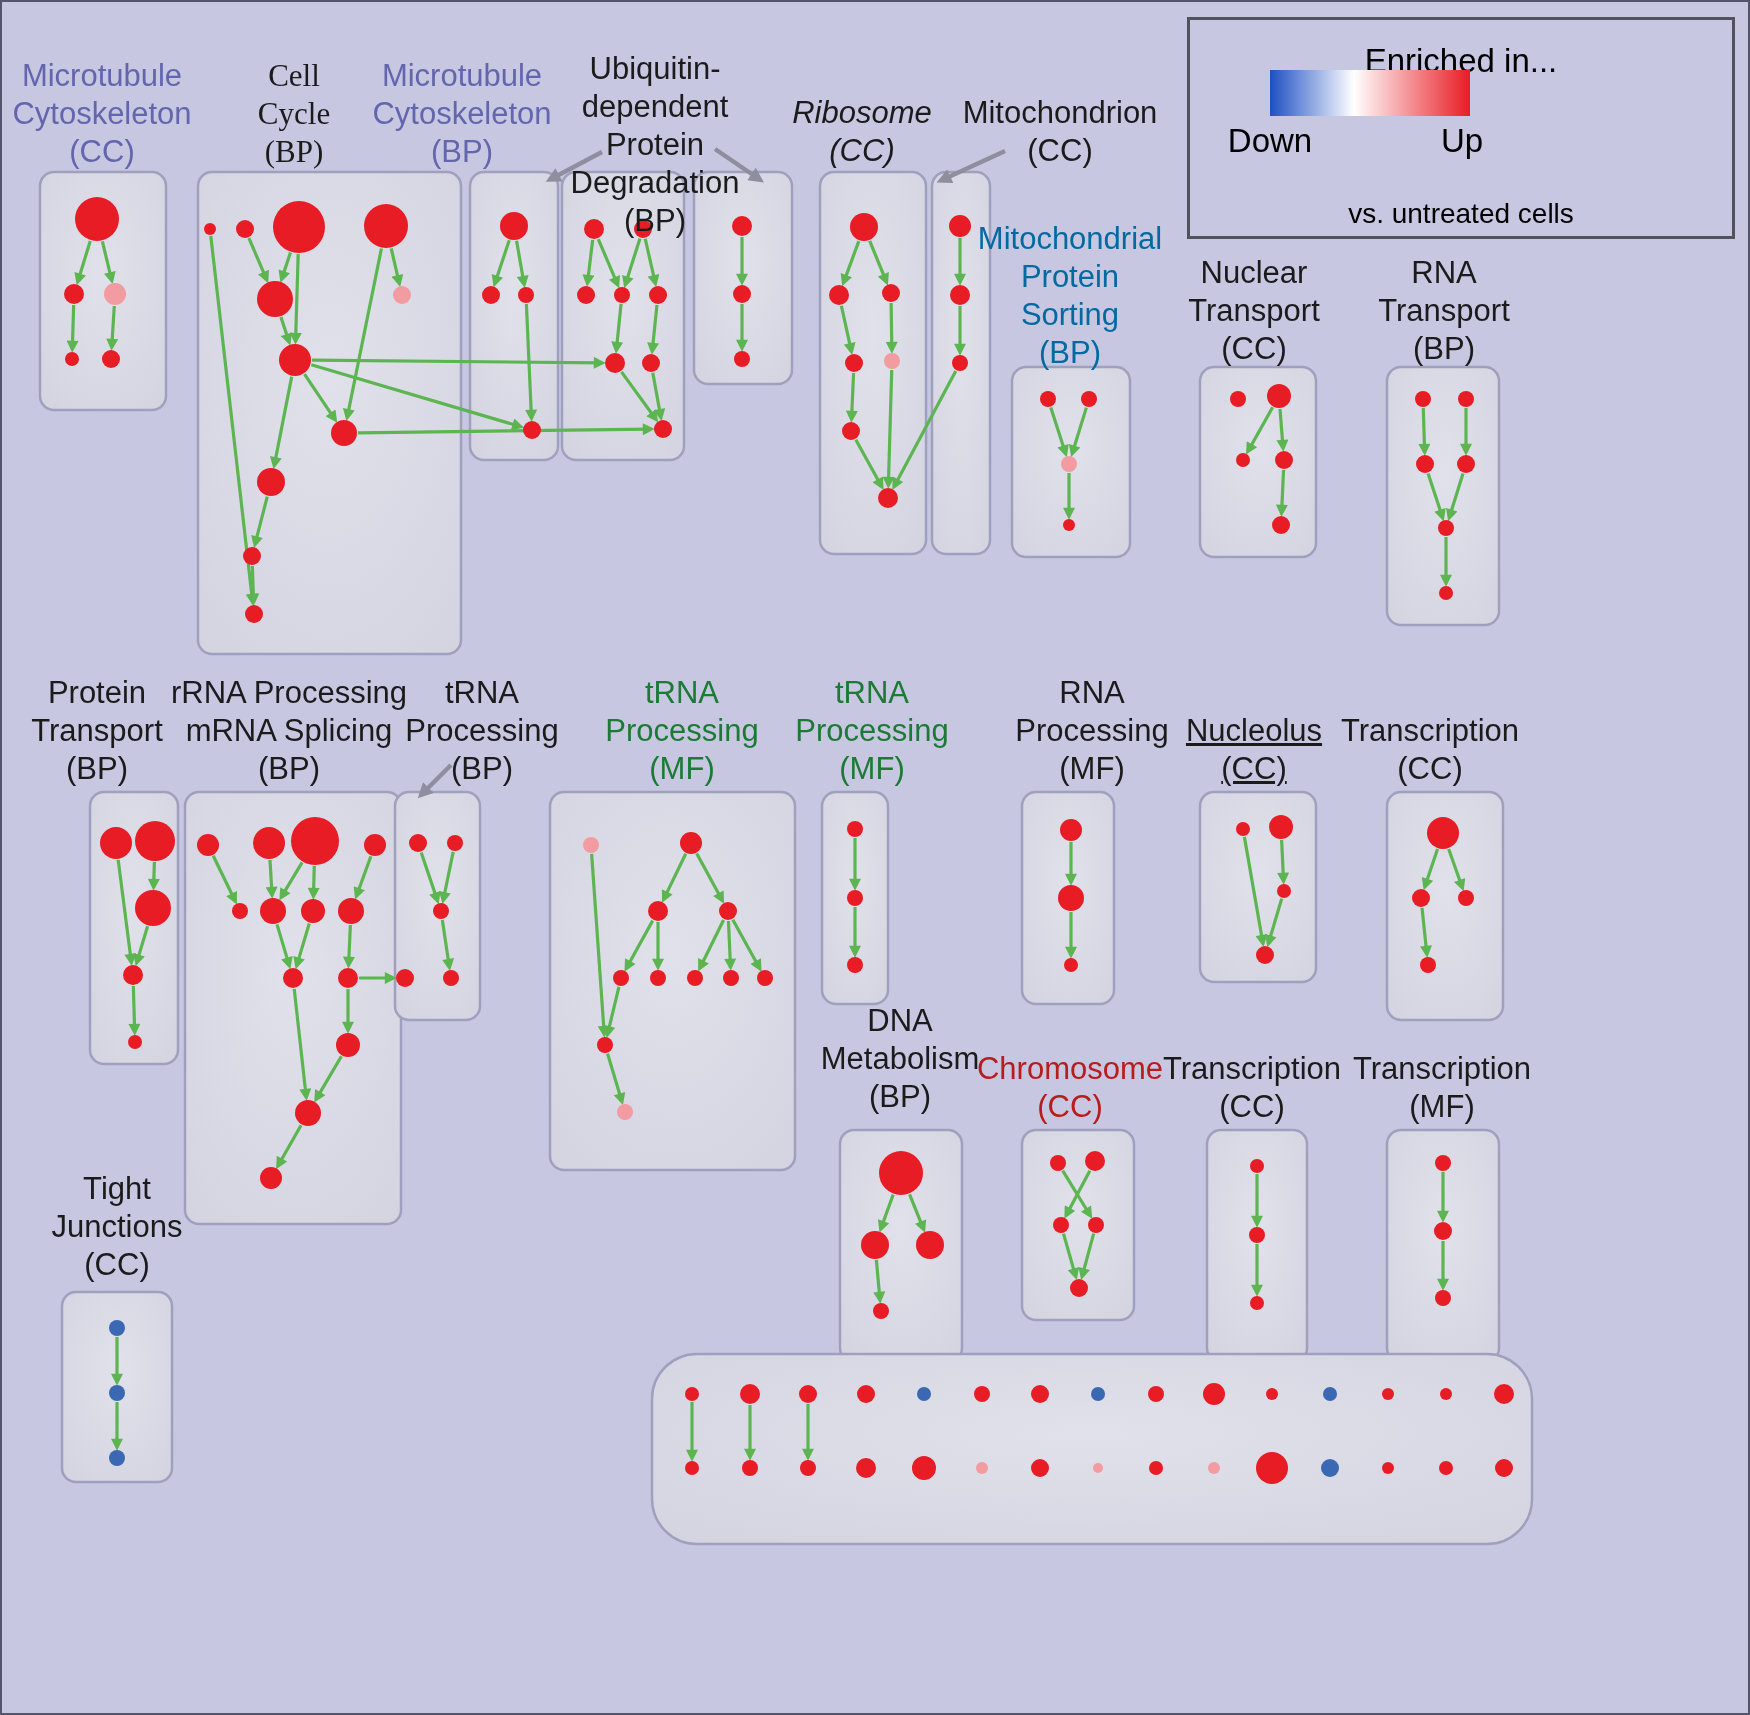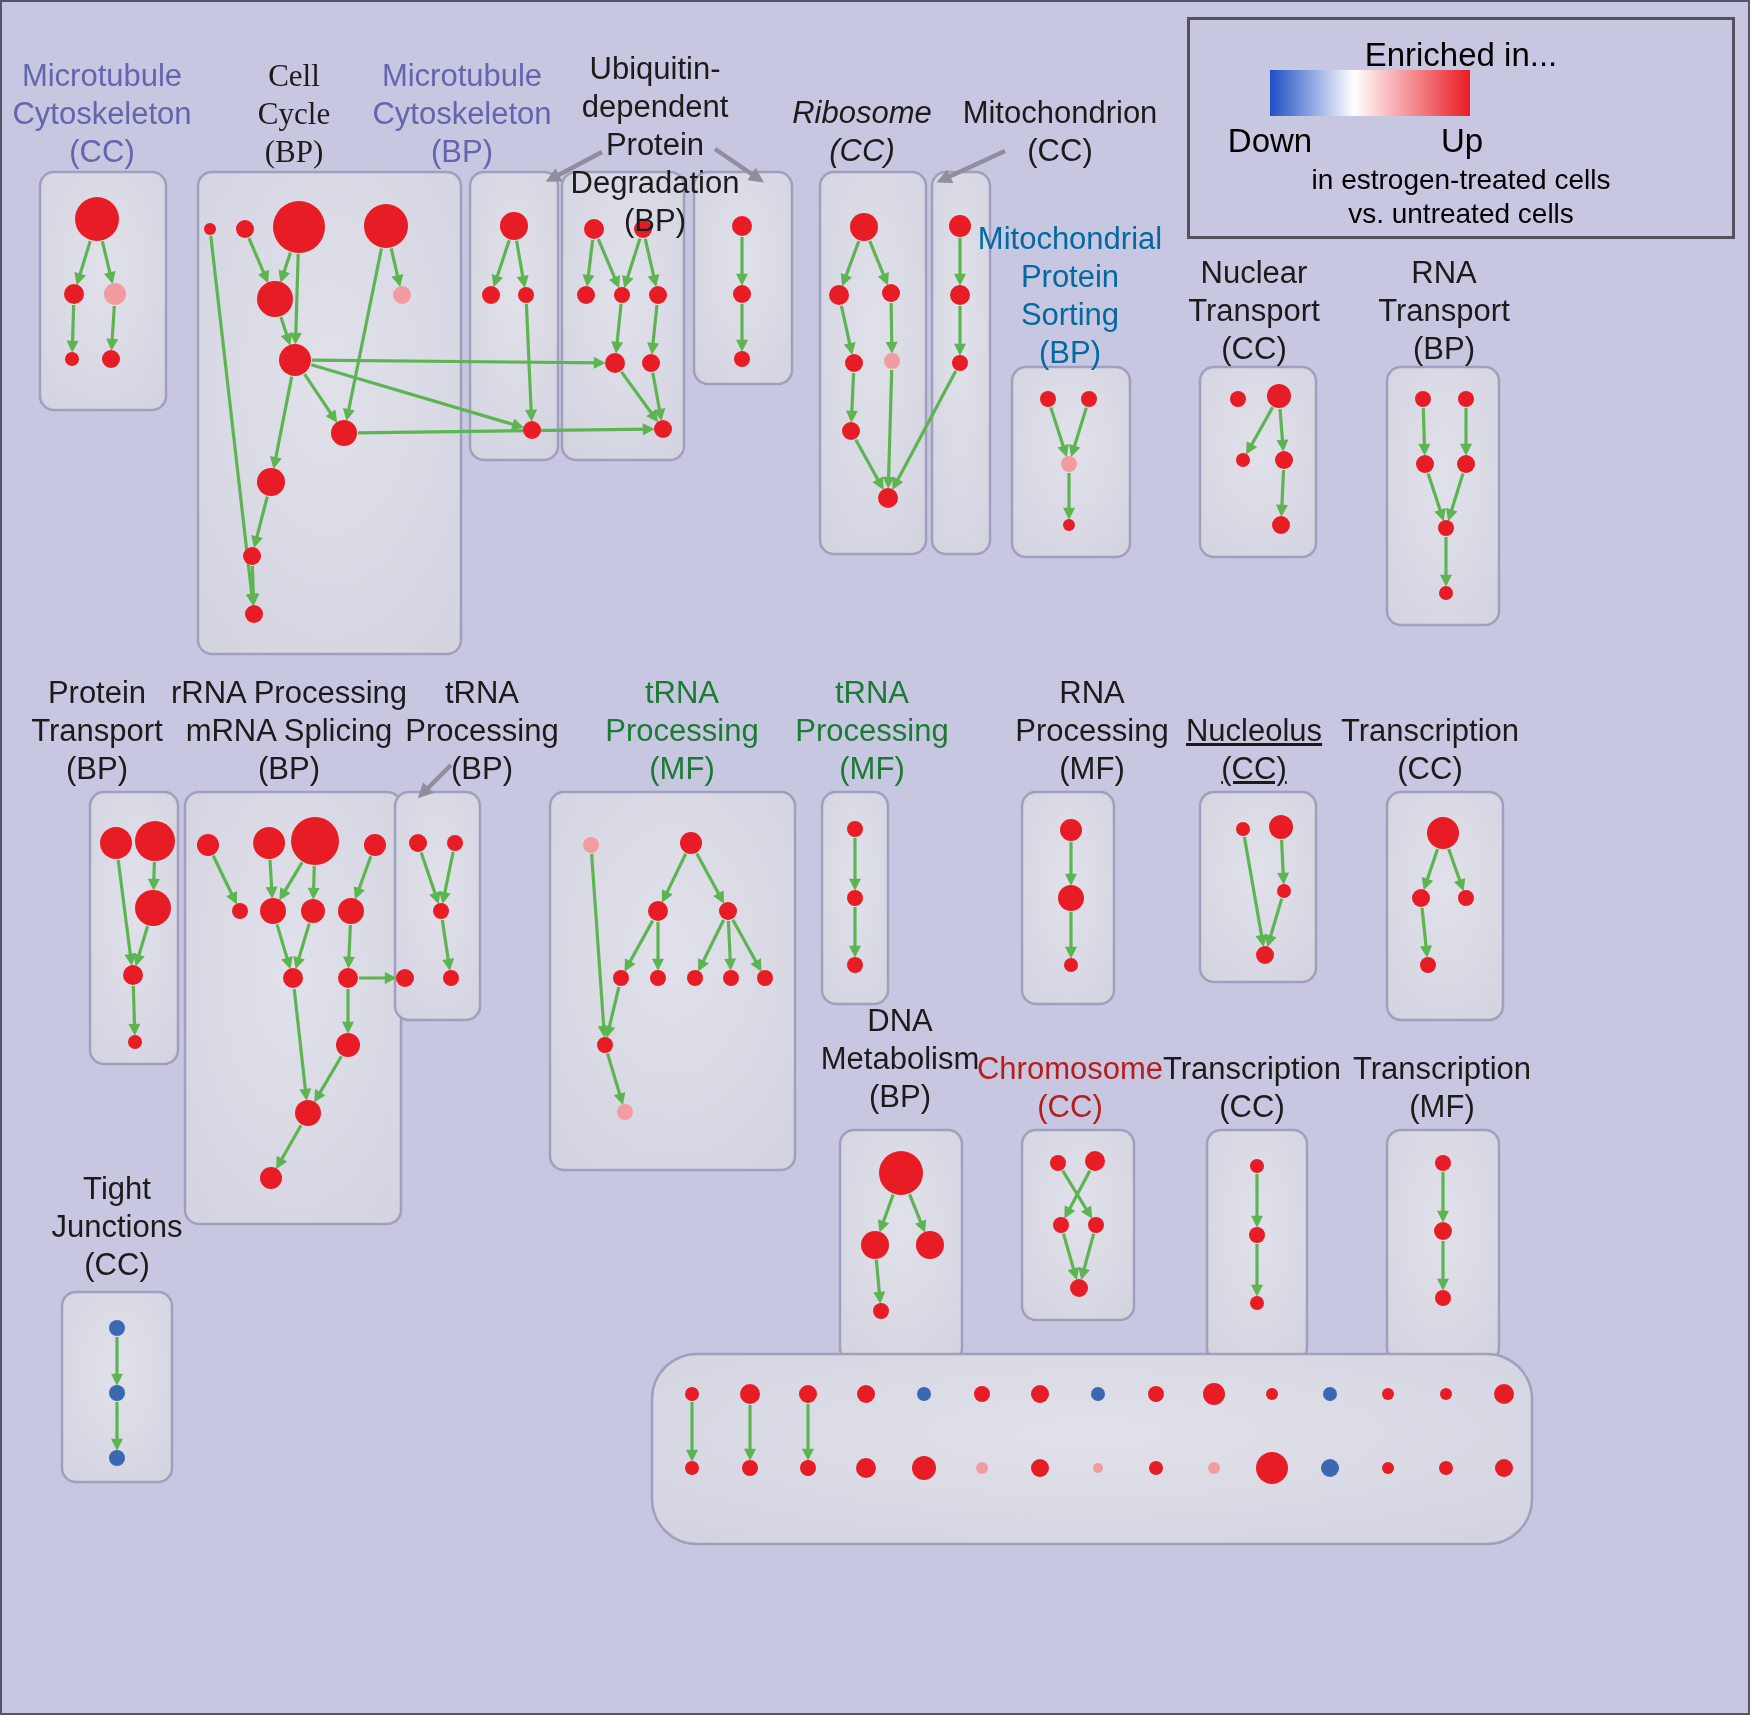--- a/index.html
+++ b/index.html
@@ -5,21 +5,21 @@
   * { margin:0; padding:0; box-sizing:border-box; }
   html,body { background:#b8b8d6; font-family:"Liberation Sans", sans-serif; }
   #canvas { position:relative; width:1750px; height:1715px; border:2px solid #701a75; overflow:hidden; }
   #diagram-svg { position:absolute; left:0; top:0; }
   #labels { position:absolute; left:0; top:0; width:100%; height:100%; pointer-events:none; }
   .cluster-label { position:absolute; width:330px; transform:translateX(-50%); text-align:center;
                    font-size:31px; line-height:38px; white-space:pre-line; }
   .misc-text { position:absolute; left:225px; top:1240px; font-size:31px; line-height:39px;
                white-space:pre-line; color:#1b1b1b; }
   .legend { position:absolute; left:1185px; top:15px; width:548px; height:222px; text-align:center; }
-  .legend-title { position:absolute; left:0; top:16px; width:100%; font-size:33px; }
+  .legend-title { position:absolute; left:0; top:22px; width:100%; font-size:33px; }
   .legend-bar { position:absolute; left:80px; top:50px; width:200px; height:46px; }
   .legend-end { position:absolute; top:102px; transform:translateX(-50%); font-size:33px; }
   .legend-down { left:80px; }
   .legend-up { left:272px; }
   .legend-sub { position:absolute; left:0; width:100%; font-size:28px; }
   .legend-sub1 { top:144px; }
   .legend-sub2 { top:178px; }
 </style>
 </head>
 <body>
@@ -392,16 +392,15 @@
       <div class="cluster-label" style="left: 1440px; top: 1048px; color: rgb(27, 27, 27);">Transcription
 (MF)</div>
     </div>
 
 
   <div class="legend" id="legend" style="border: 3px solid rgb(82, 82, 94);">
     <div class="legend-title">Enriched in...</div>
     <div class="legend-bar" id="legend-bar" style="background: linear-gradient(to right, rgb(30, 79, 196) 0%, rgb(255, 255, 255) 42%, rgb(232, 28, 36) 100%);"></div>
     <span class="legend-end legend-down">Down</span>
     <span class="legend-end legend-up">Up</span>
-    <div class="legend-sub legend-sub1">in estrogen-treated cells</div>
     <div class="legend-sub legend-sub2">vs. untreated cells</div>
   </div>
 </div>
 
 </body></html>

